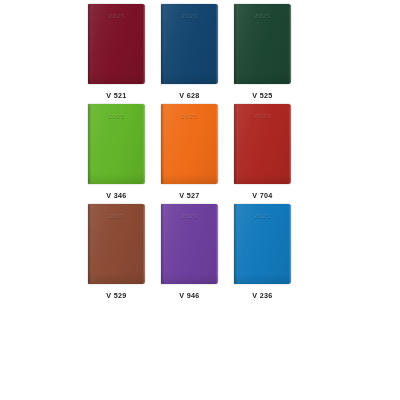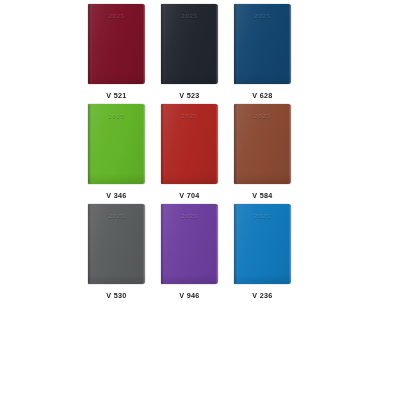--- a/index.html
+++ b/index.html
@@ -117,78 +117,78 @@
       <div class="notebook" style="background: rgb(123, 18, 39);">
         <div class="spine"></div>
         <div class="year-emboss">2025</div>
         <div class="pages"></div>
         <div class="corner"></div>
         <div class="sheen"></div>
       </div>
       <div class="product-code">V 521</div>
     </div>
     <div class="product-cell">
-      <div class="notebook" style="background: rgb(34, 38, 47);">
-        <div class="spine"></div>
-        <div class="year-emboss">2025</div>
-        <div class="pages"></div>
-        <div class="corner"></div>
-        <div class="sheen"></div>
-      </div>
-      <div class="product-code">V 523</div>
-    </div>
-    <div class="product-cell">
       <div class="notebook" style="background: rgb(19, 69, 111);">
         <div class="spine"></div>
         <div class="year-emboss">2025</div>
         <div class="pages"></div>
         <div class="corner"></div>
         <div class="sheen"></div>
       </div>
       <div class="product-code">V 628</div>
     </div>
     <div class="product-cell">
+      <div class="notebook" style="background: rgb(29, 70, 50);">
+        <div class="spine"></div>
+        <div class="year-emboss">2025</div>
+        <div class="pages"></div>
+        <div class="corner"></div>
+        <div class="sheen"></div>
+      </div>
+      <div class="product-code">V 525</div>
+    </div>
+    <div class="product-cell">
       <div class="notebook" style="background: rgb(98, 180, 40);">
         <div class="spine"></div>
         <div class="year-emboss">2025</div>
         <div class="pages"></div>
         <div class="corner"></div>
         <div class="sheen"></div>
       </div>
       <div class="product-code">V 346</div>
     </div>
     <div class="product-cell">
+      <div class="notebook" style="background: rgb(239, 108, 24);">
+        <div class="spine"></div>
+        <div class="year-emboss">2025</div>
+        <div class="pages"></div>
+        <div class="corner"></div>
+        <div class="sheen"></div>
+      </div>
+      <div class="product-code">V 527</div>
+    </div>
+    <div class="product-cell">
       <div class="notebook" style="background: rgb(173, 39, 34);">
         <div class="spine"></div>
         <div class="year-emboss">2025</div>
         <div class="pages"></div>
         <div class="corner"></div>
         <div class="sheen"></div>
       </div>
       <div class="product-code">V 704</div>
     </div>
     <div class="product-cell">
       <div class="notebook" style="background: rgb(138, 74, 51);">
         <div class="spine"></div>
         <div class="year-emboss">2025</div>
         <div class="pages"></div>
         <div class="corner"></div>
         <div class="sheen"></div>
       </div>
-      <div class="product-code">V 584</div>
-    </div>
-    <div class="product-cell">
-      <div class="notebook" style="background: rgb(90, 93, 94);">
-        <div class="spine"></div>
-        <div class="year-emboss">2025</div>
-        <div class="pages"></div>
-        <div class="corner"></div>
-        <div class="sheen"></div>
-      </div>
-      <div class="product-code">V 530</div>
+      <div class="product-code">V 529</div>
     </div>
     <div class="product-cell">
       <div class="notebook" style="background: rgb(109, 63, 158);">
         <div class="spine"></div>
         <div class="year-emboss">2025</div>
         <div class="pages"></div>
         <div class="corner"></div>
         <div class="sheen"></div>
       </div>
       <div class="product-code">V 946</div>

